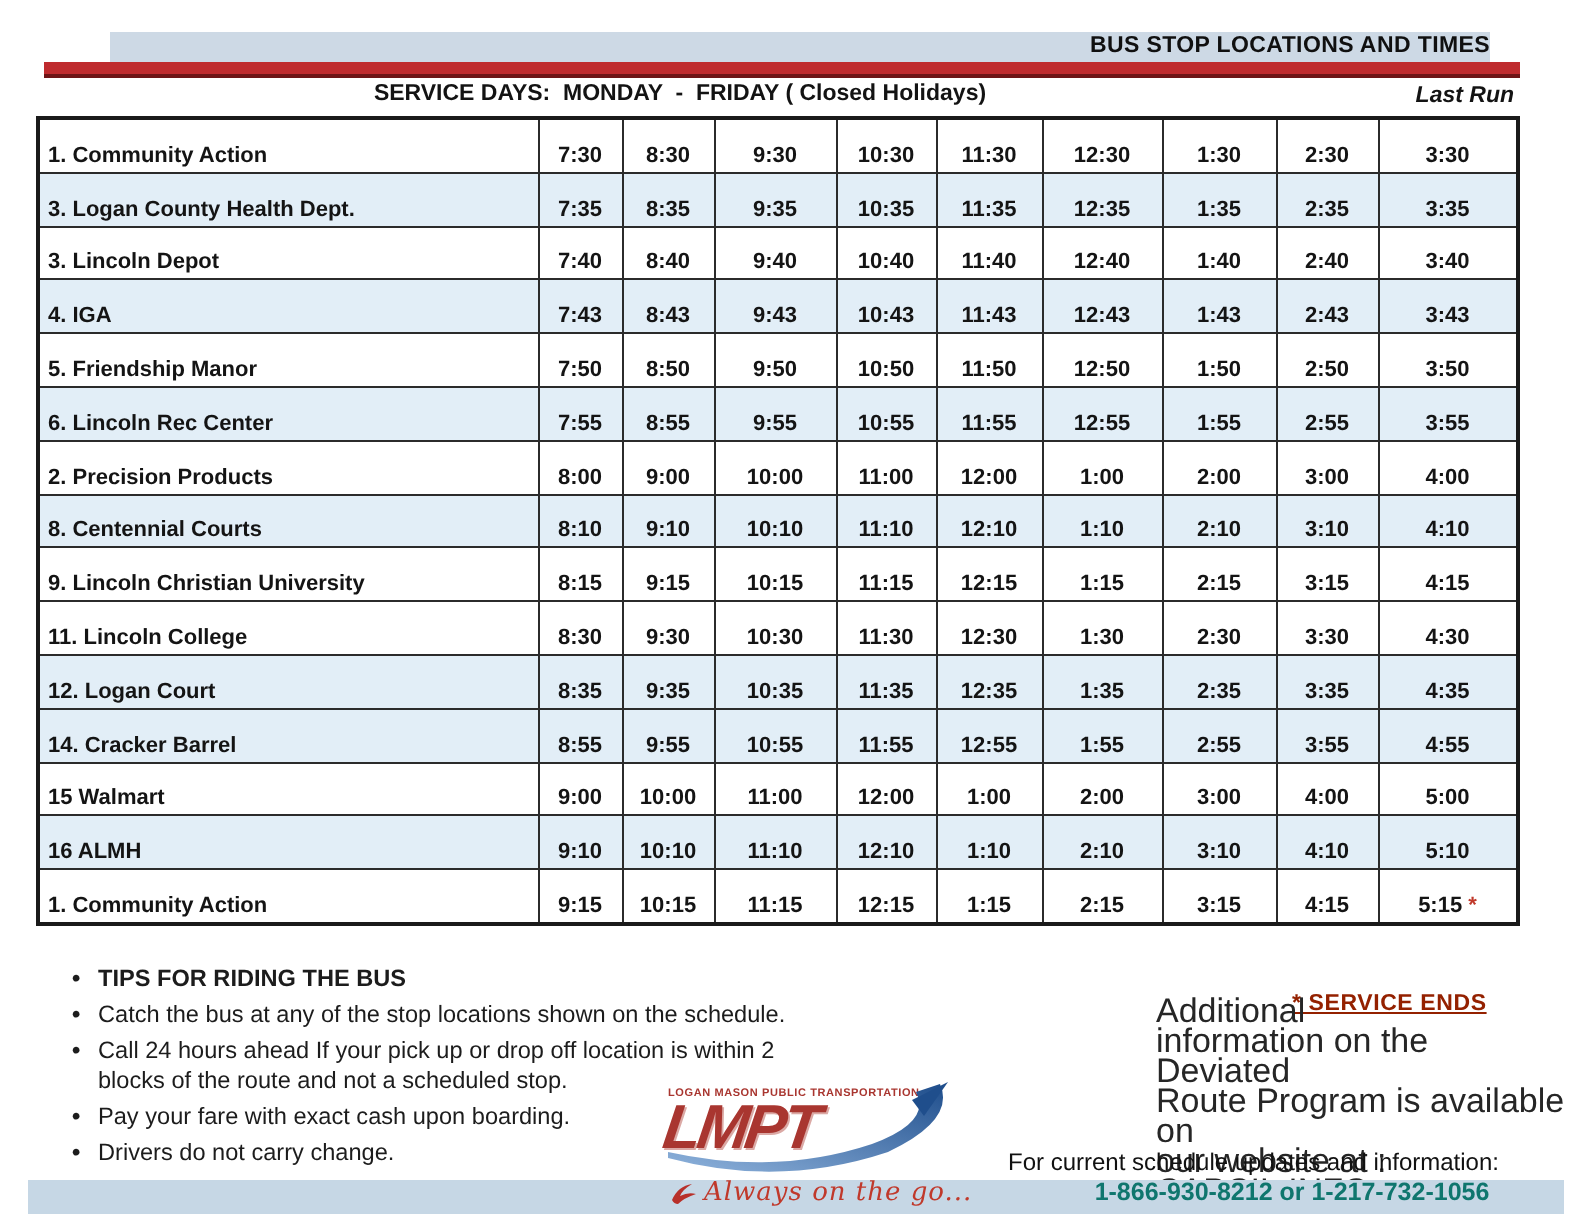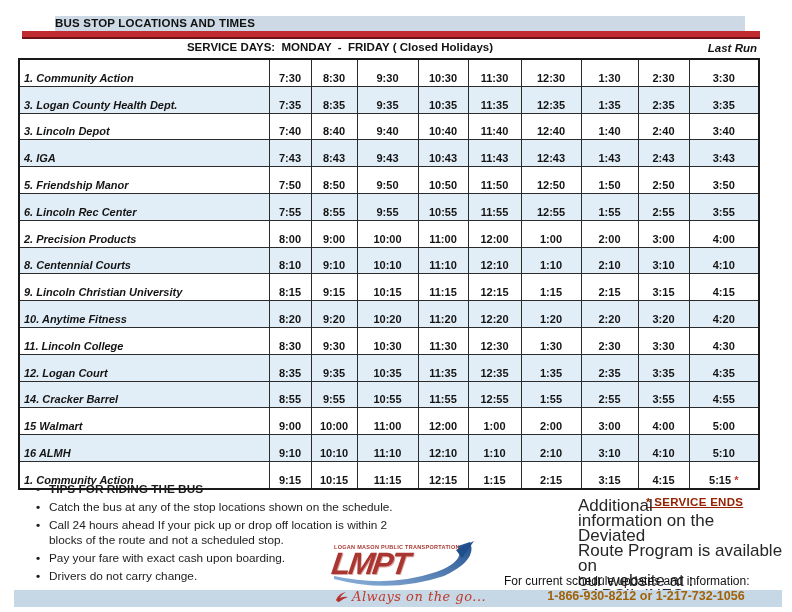--- a/index.html
+++ b/index.html
@@ -12,21 +12,21 @@
     --footer-band:#c6d7e5;
   }
   html,body{margin:0;padding:0;background:#ffffff;}
   .page{
     position:relative;width:792px;height:612px;background:#ffffff;
     font-family:"Liberation Sans",sans-serif;color:#111;overflow:hidden;
   }
   .title-band{
     position:absolute;left:55px;top:16px;width:690px;height:15px;
     background:var(--title-band);
-    text-align:left;font-weight:bold;font-size:11.5px;line-height:15px;
+    text-align:right;font-weight:bold;font-size:11.5px;line-height:15px;
     letter-spacing:.2px;color:#101010;
   }
   .red-bar{
     position:absolute;left:22px;top:31px;width:738px;height:6px;
     background:var(--red-bar);border-bottom:2px solid #6e1416;
   }
   .service-line{
     position:absolute;left:0;top:41px;width:680px;text-align:center;
     font-weight:bold;font-size:11.5px;white-space:pre;color:#131313;
   }
@@ -37,21 +37,21 @@
   table.sched{
     position:absolute;left:18px;top:58px;width:742px;
     border-collapse:collapse;table-layout:fixed;
     border:2px solid #1a1a1a;background:#fff;
   }
   table.sched td{
     border:1px solid #2b2b2b;height:23.8px;vertical-align:bottom;
     font-size:11px;font-weight:bold;padding:0 0 2px 0;color:#141414;
     overflow:hidden;white-space:nowrap;
   }
-  table.sched td.stop{text-align:left;padding-left:4px;font-style:italic;}
+  table.sched td.stop{text-align:left;padding-left:4px;}
   table.sched td.time{text-align:center;}
   table.sched tr.alt{background:var(--alt-row);}
   .star{color:#c0392b;font-weight:bold;}
   .service-ends{
     position:absolute;left:646px;top:496px;color:var(--service-ends-red);
     font-weight:bold;font-size:11.5px;text-decoration:underline;letter-spacing:.3px;
   }
   ul.tips{
     position:absolute;left:36px;top:482px;width:382px;margin:0;padding:0;
     list-style:none;font-size:11.8px;color:#1c1c1c;
@@ -66,21 +66,21 @@
   .footer-band{
     position:absolute;left:14px;top:590px;width:768px;height:17px;
     background:var(--footer-band);z-index:0;
   }
   .contact1{
     position:absolute;left:504px;top:574px;width:284px;text-align:left;
     font-size:12px;color:#111;z-index:1;
   }
   .contact2{
     position:absolute;left:504px;top:589px;width:284px;text-align:center;
-    font-size:12.5px;font-weight:bold;color:#a16207;z-index:1;
+    font-size:12.5px;font-weight:bold;color:#0f766e;z-index:1;
   }
   .logo{position:absolute;left:328px;top:536px;width:152px;height:52px;z-index:1;}
   .logo-org{
     position:absolute;left:6px;top:8px;font-size:5.5px;font-weight:bold;
     color:var(--logo-red);letter-spacing:.3px;white-space:nowrap;
   }
   .logo-letters{
     position:absolute;left:4px;top:12px;font-size:31px;font-weight:bold;
     font-style:italic;color:var(--logo-red);letter-spacing:-2px;line-height:1;
     transform:skewX(-8deg);text-shadow:1px 1px 0 #dba9a5;z-index:2;
@@ -223,32 +223,20 @@
           <td class="time">8:15</td>
           <td class="time">9:15</td>
           <td class="time">10:15</td>
           <td class="time">11:15</td>
           <td class="time">12:15</td>
           <td class="time">1:15</td>
           <td class="time">2:15</td>
           <td class="time">3:15</td>
           <td class="time">4:15</td>
         </tr>
-        <tr class="alt">
-          <td class="stop">10. Anytime Fitness</td>
-          <td class="time">8:20</td>
-          <td class="time">9:20</td>
-          <td class="time">10:20</td>
-          <td class="time">11:20</td>
-          <td class="time">12:20</td>
-          <td class="time">1:20</td>
-          <td class="time">2:20</td>
-          <td class="time">3:20</td>
-          <td class="time">4:20</td>
-        </tr>
         <tr>
           <td class="stop">11. Lincoln College</td>
           <td class="time">8:30</td>
           <td class="time">9:30</td>
           <td class="time">10:30</td>
           <td class="time">11:30</td>
           <td class="time">12:30</td>
           <td class="time">1:30</td>
           <td class="time">2:30</td>
           <td class="time">3:30</td>

